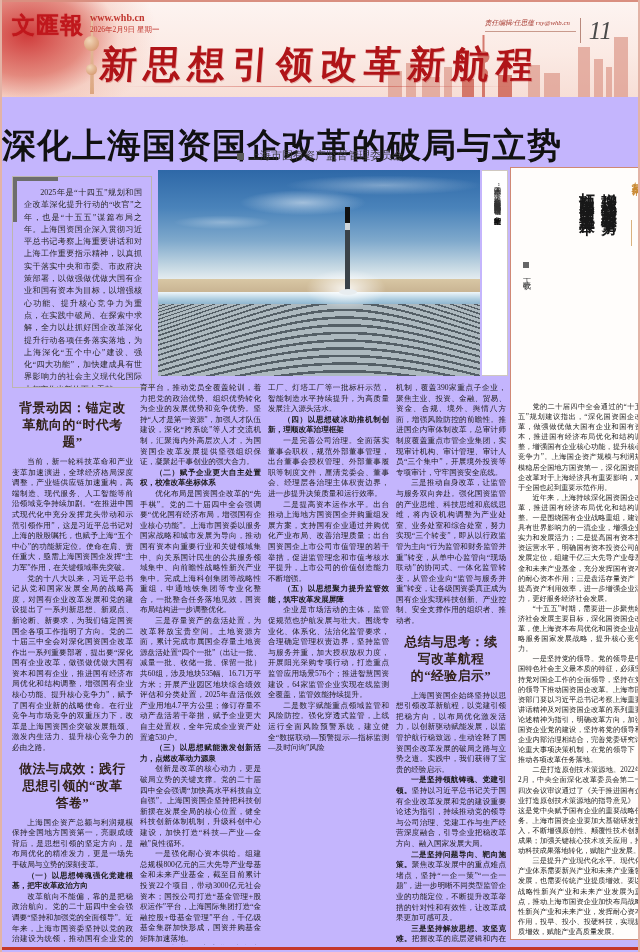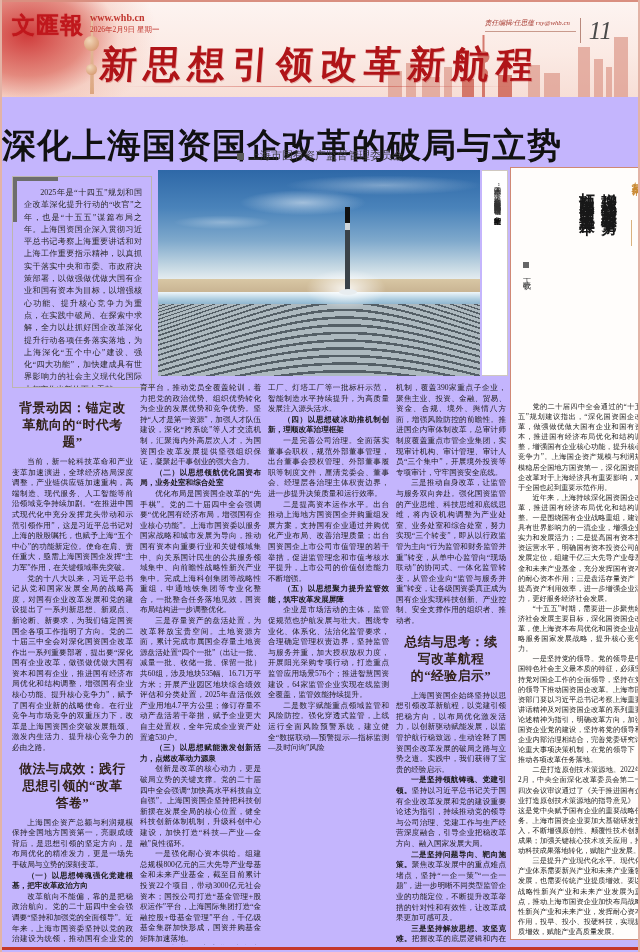--- a/index.html
+++ b/index.html
@@ -174,21 +174,21 @@
       <h2>背景动因：锚定改革航向的“时代考题”</h2>
       <p>当前，新一轮科技革命和产业变革加速演进，全球经济格局深度调整，产业链供应链加速重构，高端制造、现代服务、人工智能等前沿领域竞争持续加剧。“在推进中国式现代化中充分发挥龙头带动和示范引领作用”，这是习近平总书记对上海的殷殷嘱托，也赋予上海“五个中心”的功能新定位。使命在肩、责任重大，亟需上海国资国企发挥“主力军”作用，在关键领域率先突破。</p>
       <p>党的十八大以来，习近平总书记从党和国家发展全局的战略高度，对国有企业改革发展和党的建设提出了一系列新思想、新观点、新论断、新要求，为我们锚定国资国企各项工作指明了方向。党的二十届三中全会对深化国资国企改革作出一系列重要部署，提出要“深化国有企业改革，做强做优做大国有资本和国有企业，推进国有经济布局优化和结构调整，增强国有企业核心功能、提升核心竞争力”，赋予了国有企业新的战略使命。在行业竞争与市场竞争的双重压力下，改革是上海国资国企突破发展瓶颈、激发内生活力、提升核心竞争力的必由之路。</p>
       <h2>做法与成效：践行思想引领的“改革答卷”</h2>
       <p>上海国企资产总额与利润规模保持全国地方国资第一，亮眼成绩背后，是思想引领的坚定方向，是布局优化的精准发力，更是一场先手破局与立势的深刻变革。</p>
       <p class="sub">（一）以思想铸魂强化党建根基，把牢改革政治方向</p>
       <p>改革航向不能偏，靠的是把稳政治航向。党的二十届四中全会强调要“坚持和加强党的全面领导”。近年来，上海市国资委坚持以党的政治建设为统领，推动国有企业党的建设与生产经营深度融合，以高质量党建引领保障高质量发展。</p>
     </div>
   <div class="col" id="col2">
       <p class="noindent">育平台，推动党员全覆盖轮训，着力把党的政治优势、组织优势转化为企业的发展优势和竞争优势。坚持“人才是第一资源”，加强人才队伍建设，深化“跨系统”等人才交流机制，汇聚海内外高层次人才，为国资国企改革发展提供坚强组织保证，凝聚起干事创业的强大合力。</p>
-      <p class="sub">（二）以思想领航优化国资布局，业务处室和综合处室</p>
+      <p class="sub">（二）赋予企业更大自主处置权，校准改革坐标体系</p>
       <p>优化布局是国资国企改革的“先手棋”。党的二十届四中全会强调要“优化国有经济布局，增强国有企业核心功能”。上海市国资委以服务国家战略和城市发展为导向，推动国有资本向重要行业和关键领域集中、向关系国计民生的公共服务领域集中、向前瞻性战略性新兴产业集中。完成上海科创集团等战略性重组，申通地铁集团等专业化整合，一批整合任务落地见效，国资布局结构进一步调整优化。</p>
       <p>三是存量资产的盘活处置，为改革释放宝贵空间。土地资源方面，累计完成市属国企存量土地资源盘活处置“四个一批”（出让一批、减量一批、收储一批、保留一批）共60组，涉及地块535幅、16.71万平方米；开展产业园区地块综合绩效评估和分类处置，2025年盘活低效产业用地4.7平方公里；修订存量不动产盘活若干举措，赋予企业更大自主处置权，全年完成企业资产处置逾530户。</p>
       <p class="sub">（三）以思想赋能激发创新活力，点燃改革动力源泉</p>
       <p>创新是改革的核心动力，更是破局立势的关键支撑。党的二十届四中全会强调“加快高水平科技自立自强”。上海国资国企坚持把科技创新摆在发展全局的核心位置，健全科技创新体制机制，升级科创中心建设，加快打造“科技—产业—金融”良性循环。</p>
       <p>一是强化耐心资本供给。组建总规模800亿元的三大先导产业母基金和未来产业基金，截至目前累计投资22个项目，带动3000亿元社会资本；国投公司打造“基金管理+股权运作”平台，上海国际集团打造“金融控股+母基金管理”平台，千亿级基金集群加快形成，国资并购基金矩阵加速落地。</p>
       <p>二是加大布局新赛道。出台“加速度”行动方案，聚焦集成电路、生物医药、人工智能三大先导产业，2025年共推动一批重大产业项目落地，国资创新策源能力持续提升，“A+H”两地上市取得突破，获评国家级智能</p>
     </div>
   <div class="col" id="col3">
       <p class="noindent">工厂、灯塔工厂等一批标杆示范，智能制造水平持续提升，为高质量发展注入源头活水。</p>
       <p class="sub">（四）以思想破冰助推机制创新，理顺改革治理框架</p>

